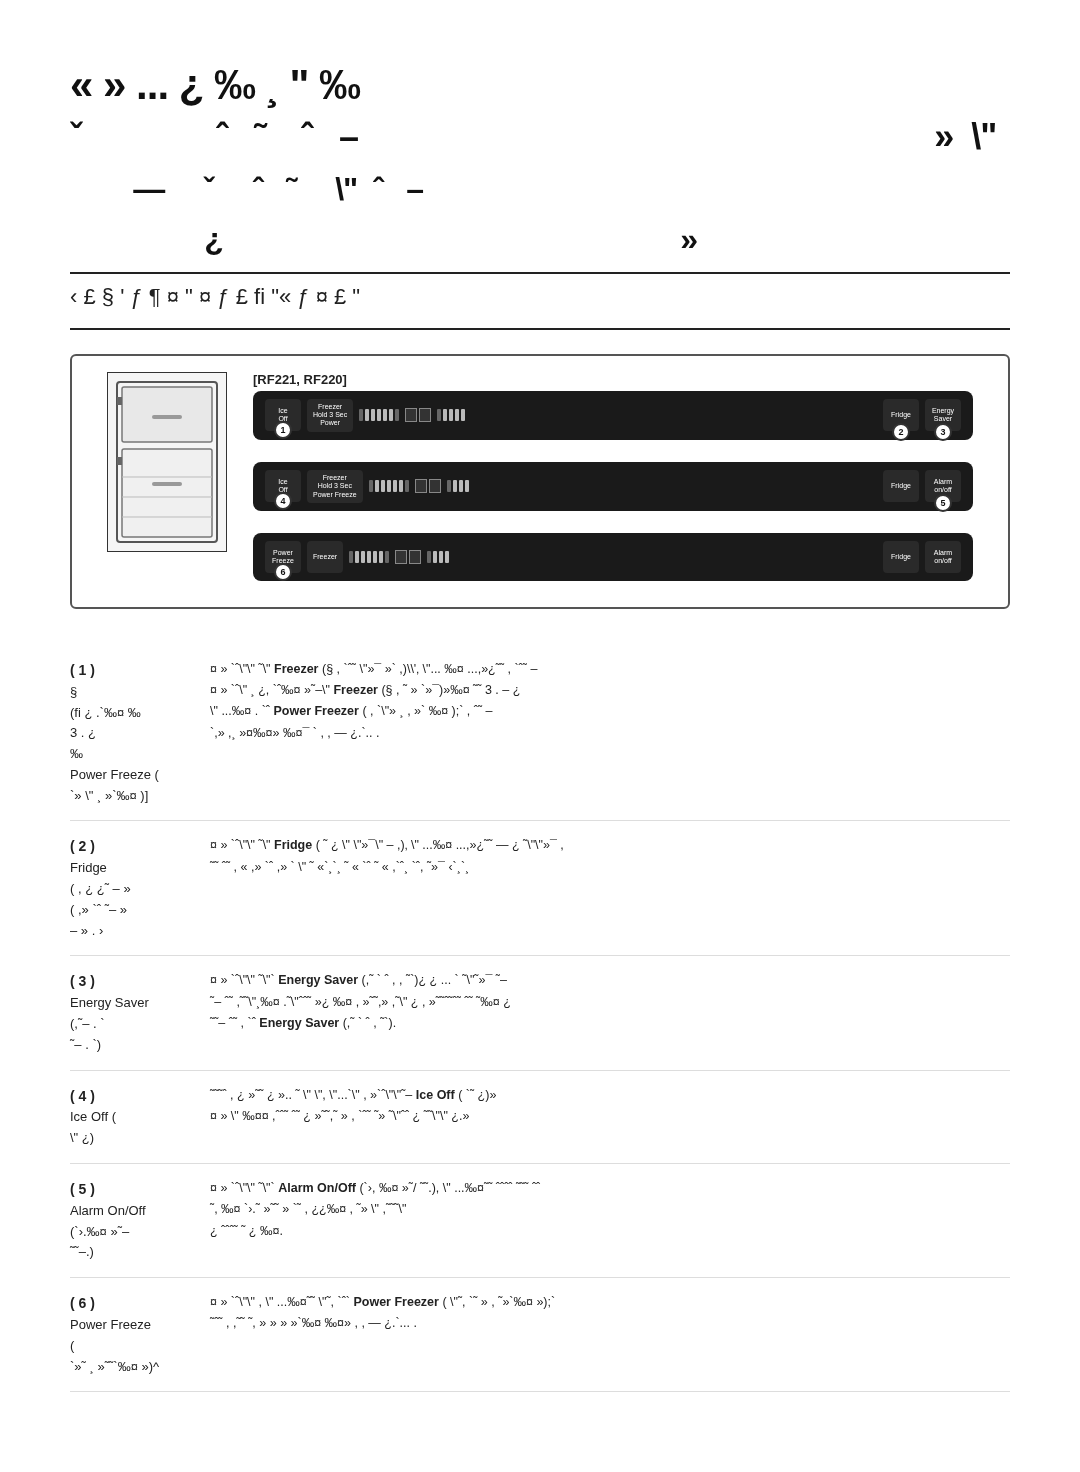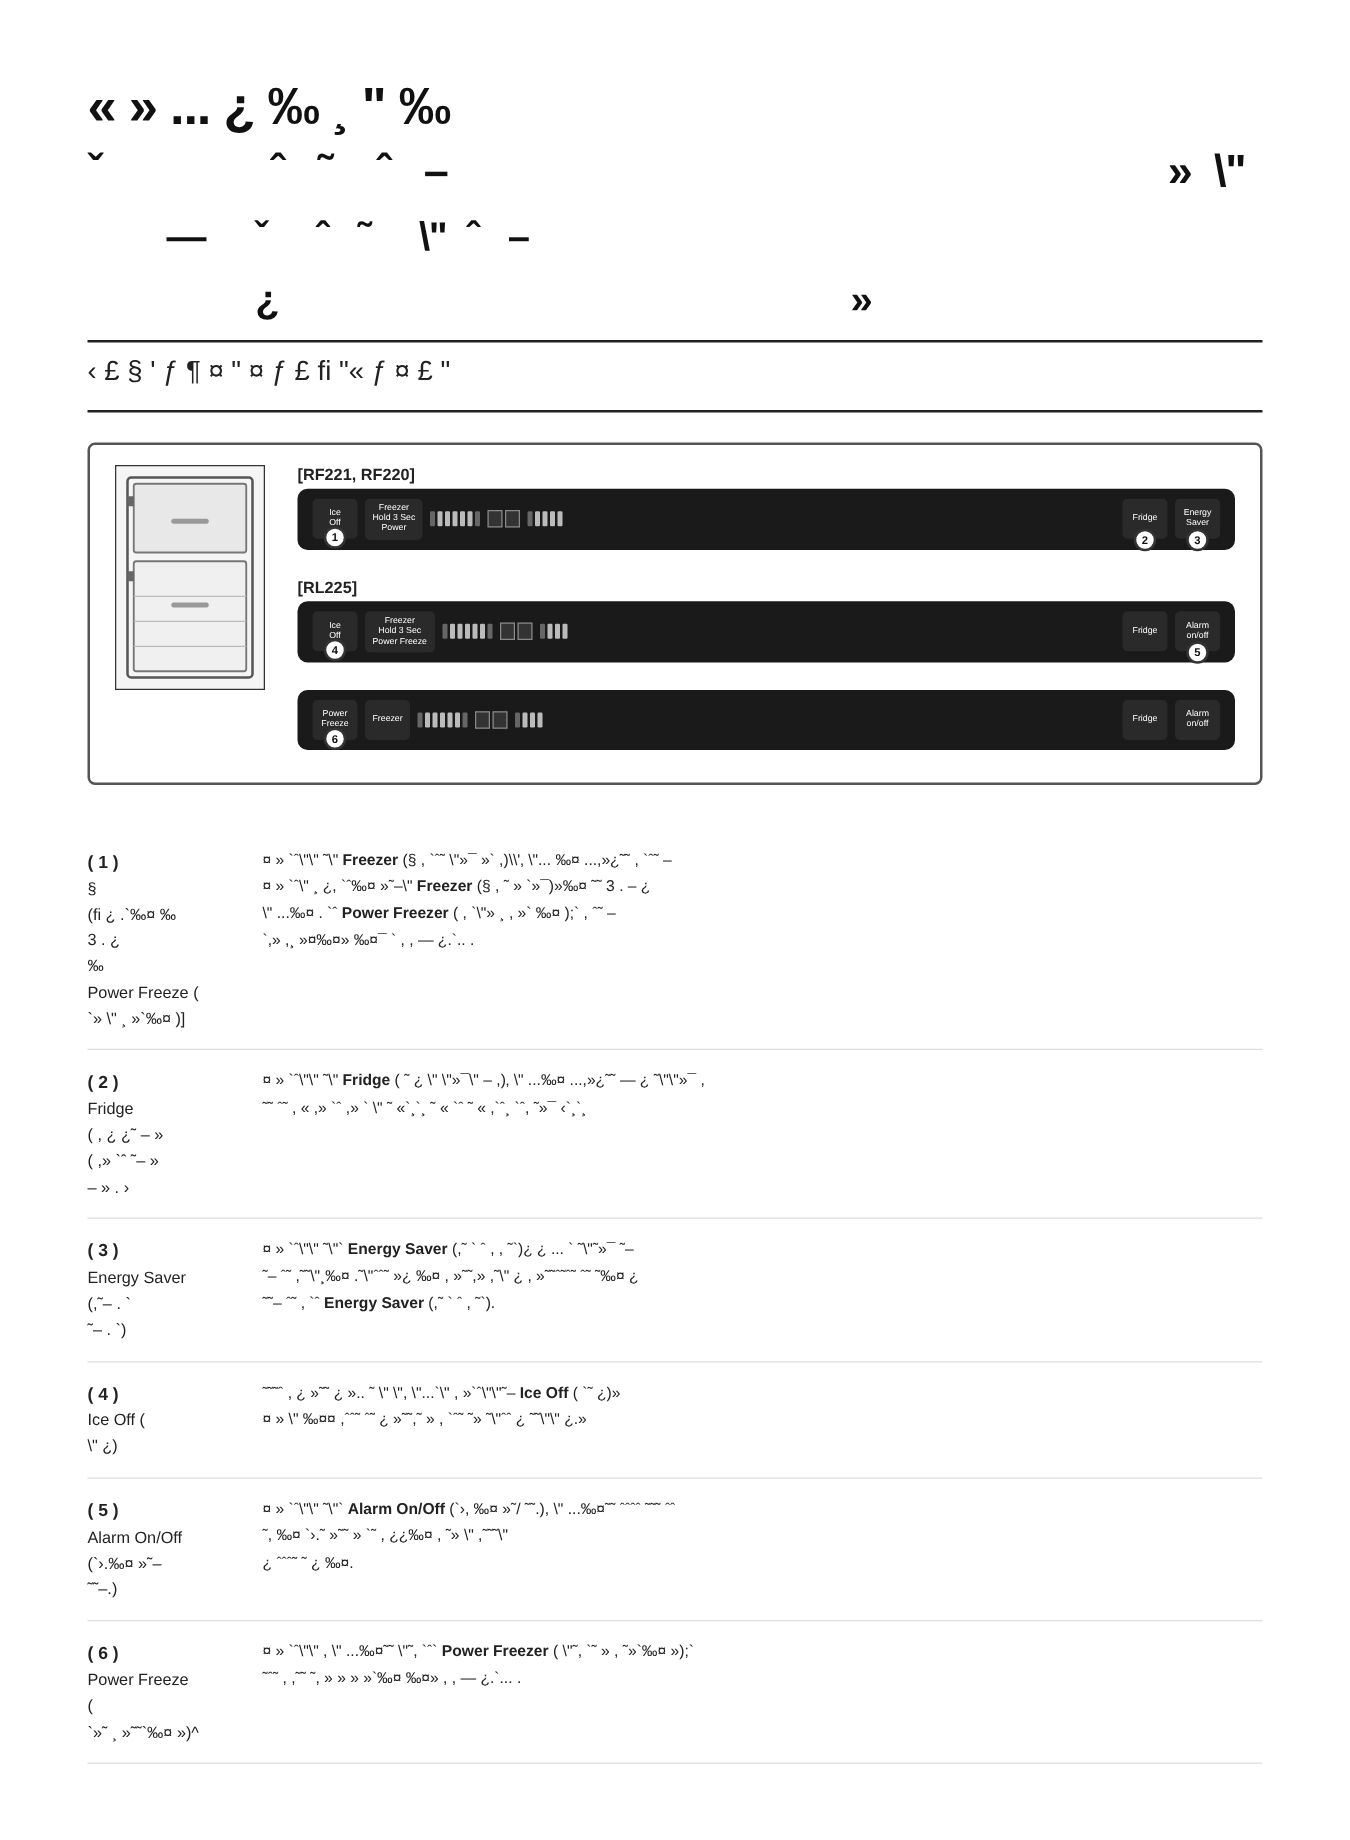--- a/index.html
+++ b/index.html
@@ -41,21 +41,21 @@
       color: #222;
       margin-top: 10px;
       border-top: 2px solid #222;
       padding-top: 10px;
     }
 
     
     .diagram-section {
       border: 2px solid #555;
       border-radius: 6px;
-      padding: 16px 20px;
+      padding: 16px 35px;
       margin-bottom: 36px;
       display: flex;
       gap: 16px;
     }
 
     .fridge-image {
       width: 130px;
       flex-shrink: 0;
       display: flex;
       flex-direction: column;
@@ -312,21 +312,20 @@
         <div class="panel-btn fridge-btn" style="position:relative;">
           <span class="small-text">Fridge</span>
           <div class="numbered-badge" style="bottom:-10px;">2</div>
         </div>
         <div class="panel-btn energy-btn" style="position:relative;">
           <span class="small-text">Energy<br>Saver</span>
           <div class="numbered-badge" style="bottom:-10px;">3</div>
         </div>
       </div>
 
-      <div class="panel-label">[RL225]</div>
       <div class="control-panel" style="margin-bottom:22px;">
         <div class="panel-btn" style="position:relative;">
           <span class="small-text">Ice<br>Off</span>
           <div class="numbered-badge">4</div>
         </div>
         <div class="panel-btn">
           <span class="small-text">Freezer<br>Hold 3 Sec<br>Power Freeze</span>
         </div>
         <div class="temp-dots">
           <div class="temp-dot"></div>

